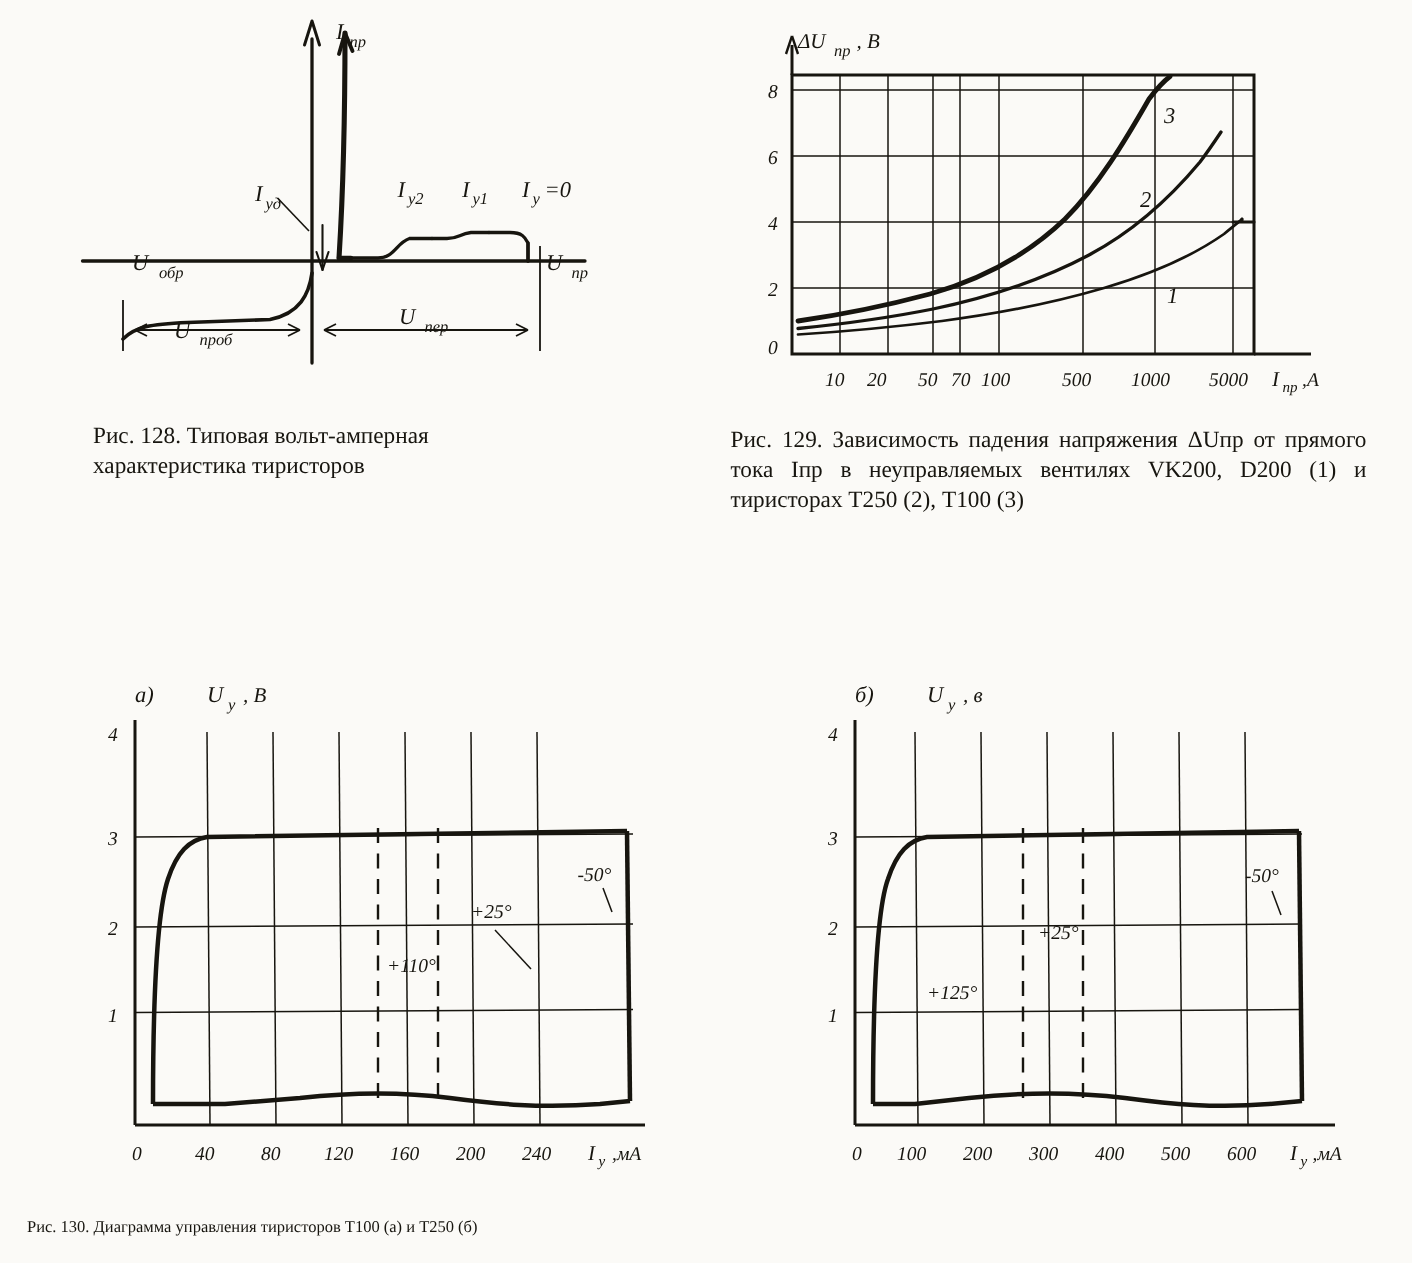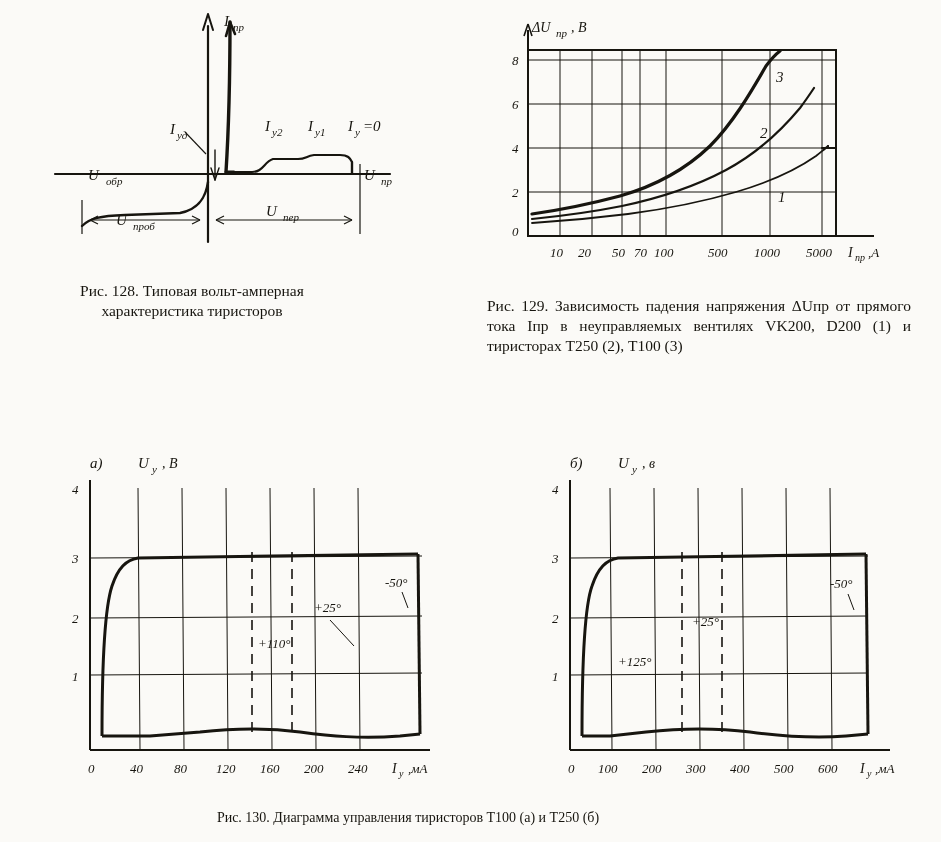--- a/index.html
+++ b/index.html
@@ -13,23 +13,23 @@
   }
   .page{position:absolute;left:0;top:0;width:941px;height:842px;}
   .fig{position:absolute;}
   svg{display:block;}
   .cap{
     position:absolute;
     font-family:"Liberation Serif", serif;
     font-size:15.5px;
     line-height:20px;
     color:#17150f;
-    text-align:center;
+    text-align:left;
   }
-  .cap.just{text-align:justify;margin-top:12px;}
+  .cap.just{text-align:justify;}
   .sm{font-size:11px;}
   text{font-family:"Liberation Serif", serif;}
   .num{font-size:13px;font-style:italic;}
   .big{font-size:15px;font-style:italic;}
 </style>
 </head>
 <body>
 
 <div class="page">
 
@@ -286,17 +286,17 @@
         <text x="148" y="226" style="font-size:13px;font-style:italic;">+125°</text>
         <text x="222" y="186" style="font-size:13px;font-style:italic;">+25°</text>
         <text x="360" y="148" style="font-size:13px;font-style:italic;">-50°</text>
       </g>
       <g stroke="#17150f" fill="none" stroke-width="1">
         <path d="M378,154 L384,170"></path>
       </g>
     </svg>
   </div>
 
-  <div class="cap" style="left:18px;top:808px;width:780px;font-size:14px;">
+  <div class="cap" style="left:18px;top:808px;width:780px;font-size:11px;">
     <span>Рис. 130. Диаграмма управления тиристоров Т100 (а) и Т250 (б)</span>
   </div>
 
 </div>
 
 </body></html>

